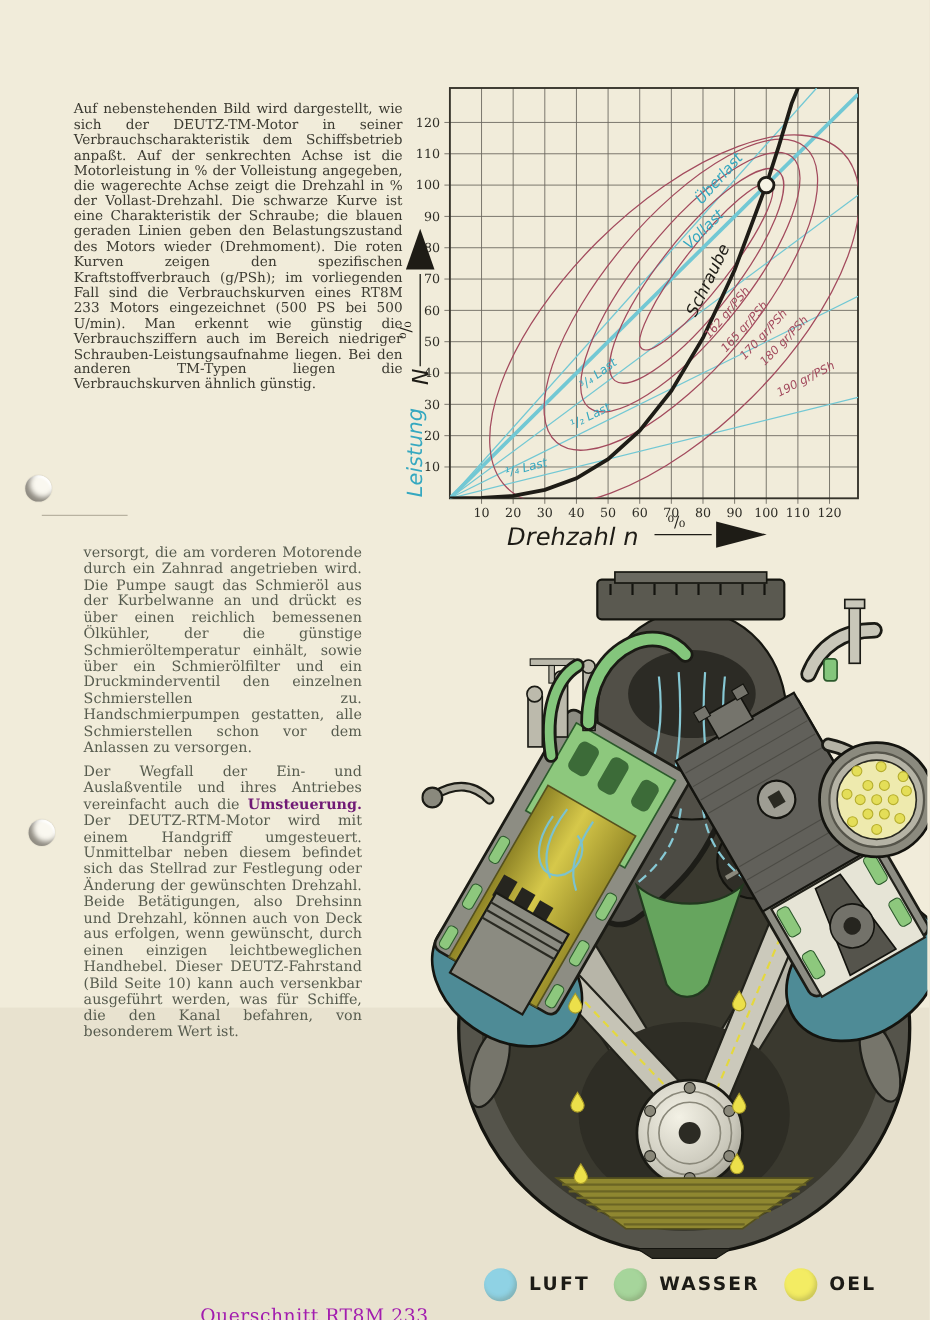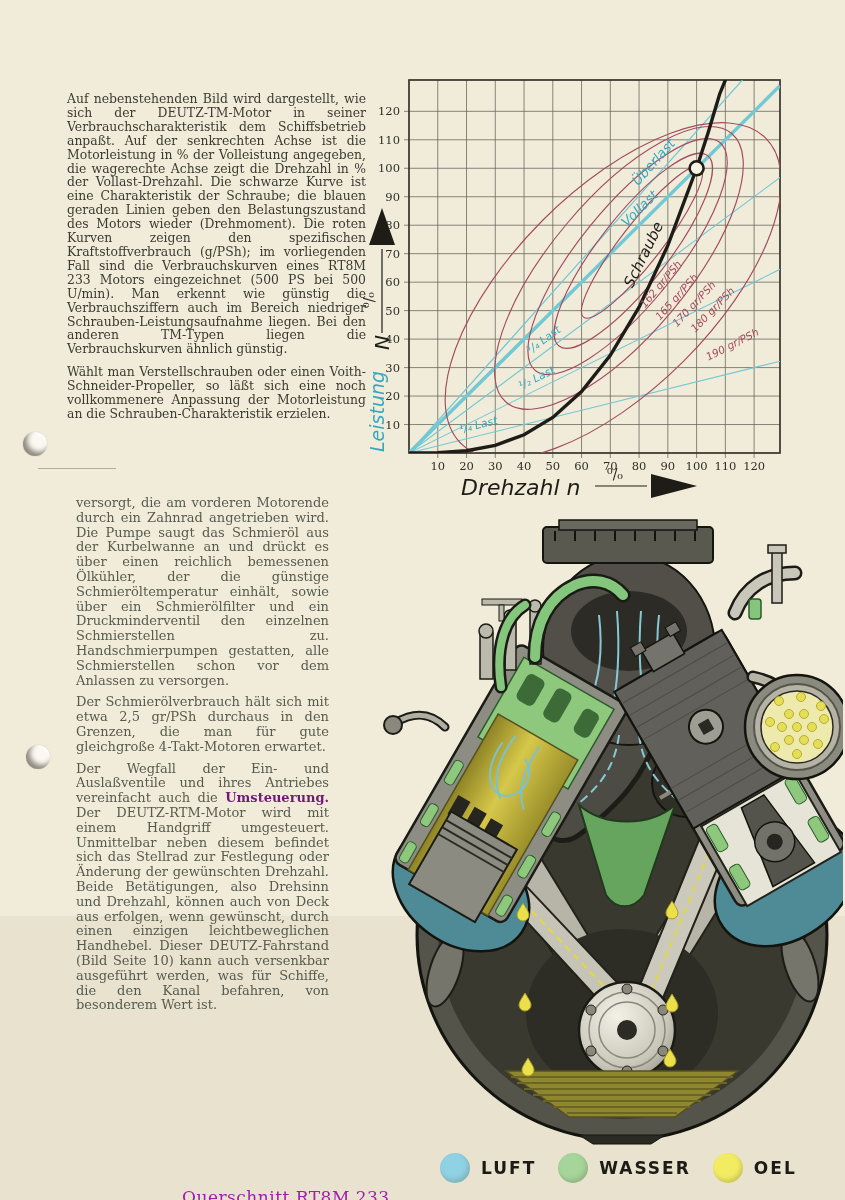--- a/index.html
+++ b/index.html
@@ -27,25 +27,23 @@
 <body>
 
 <div class="page">
 
   <div class="punch-hole hole-1"></div>
   <div class="punch-hole hole-2"></div>
   <div class="crease-line"></div>
 
   <section class="intro-text" id="intro-block">
       <p><span>Auf nebenstehenden Bild wird dargestellt, wie sich der DEUTZ-TM-Motor in seiner Verbrauchscharakteristik dem Schiffsbetrieb anpaßt. Auf der senkrechten Achse ist die Motorleistung in % der Volleistung angegeben, die wagerechte Achse zeigt die Drehzahl in % der Vollast-Drehzahl. Die schwarze Kurve ist eine Charakteristik der Schraube; die blauen geraden Linien geben den Belastungszustand des Motors wieder (Drehmoment). Die roten Kurven zeigen den spezifischen Kraftstoffverbrauch (g/PSh); im vorliegenden Fall sind die Verbrauchskurven eines RT8M 233 Motors eingezeichnet (500 PS bei 500 U/min). Man erkennt wie günstig die Verbrauchsziffern auch im Bereich niedriger Schrauben-Leistungsaufnahme liegen. Bei den anderen TM-Typen liegen die Verbrauchskurven ähnlich günstig.</span></p>
-      <p><span>Wählt man Verstellschrauben oder einen Voith-Schneider-Propeller, so läßt sich eine noch vollkommenere Anpassung der Motorleistung an die Schrauben-Charakteristik erzielen.</span></p>
     </section>
   <section class="column-text" id="column-block">
       <p><span>versorgt, die am vorderen Motorende durch ein Zahnrad angetrieben wird. Die Pumpe saugt das Schmieröl aus der Kurbelwanne an und drückt es über einen reichlich bemessenen Ölkühler, der die günstige Schmieröltemperatur einhält, sowie über ein Schmierölfilter und ein Druckminderventil den einzelnen Schmierstellen zu. Handschmierpumpen gestatten, alle Schmierstellen schon vor dem Anlassen zu versorgen.</span></p>
-      <p><span>Der Schmierölverbrauch hält sich mit etwa 2,5 gr/PSh durchaus in den Grenzen, die man für gute gleichgroße 4-Takt-Motoren erwartet.</span></p>
       <p><span>Der Wegfall der Ein- und Auslaßventile und ihres Antriebes vereinfacht auch die </span><span class="b">Umsteuerung.</span><span> Der DEUTZ-RTM-Motor wird mit einem Handgriff umgesteuert. Unmittelbar neben diesem befindet sich das Stellrad zur Festlegung oder Änderung der gewünschten Drehzahl. Beide Betätigungen, also Drehsinn und Drehzahl, können auch von Deck aus erfolgen, wenn gewünscht, durch einen einzigen leichtbeweglichen Handhebel. Dieser DEUTZ-Fahrstand (Bild Seite 10) kann auch versenkbar ausgeführt werden, was für Schiffe, die den Kanal befahren, von besonderem Wert ist.</span></p>
     </section>
 
   <div class="caption">Querschnitt RT8M 233</div>
 
   <div class="chart-wrap">
     <svg id="chart-svg" width="462" height="440" viewBox="0 0 462 440">
         <defs>
           <clipPath id="pc">
             <rect x="46" y="12" width="371" height="373"></rect>

